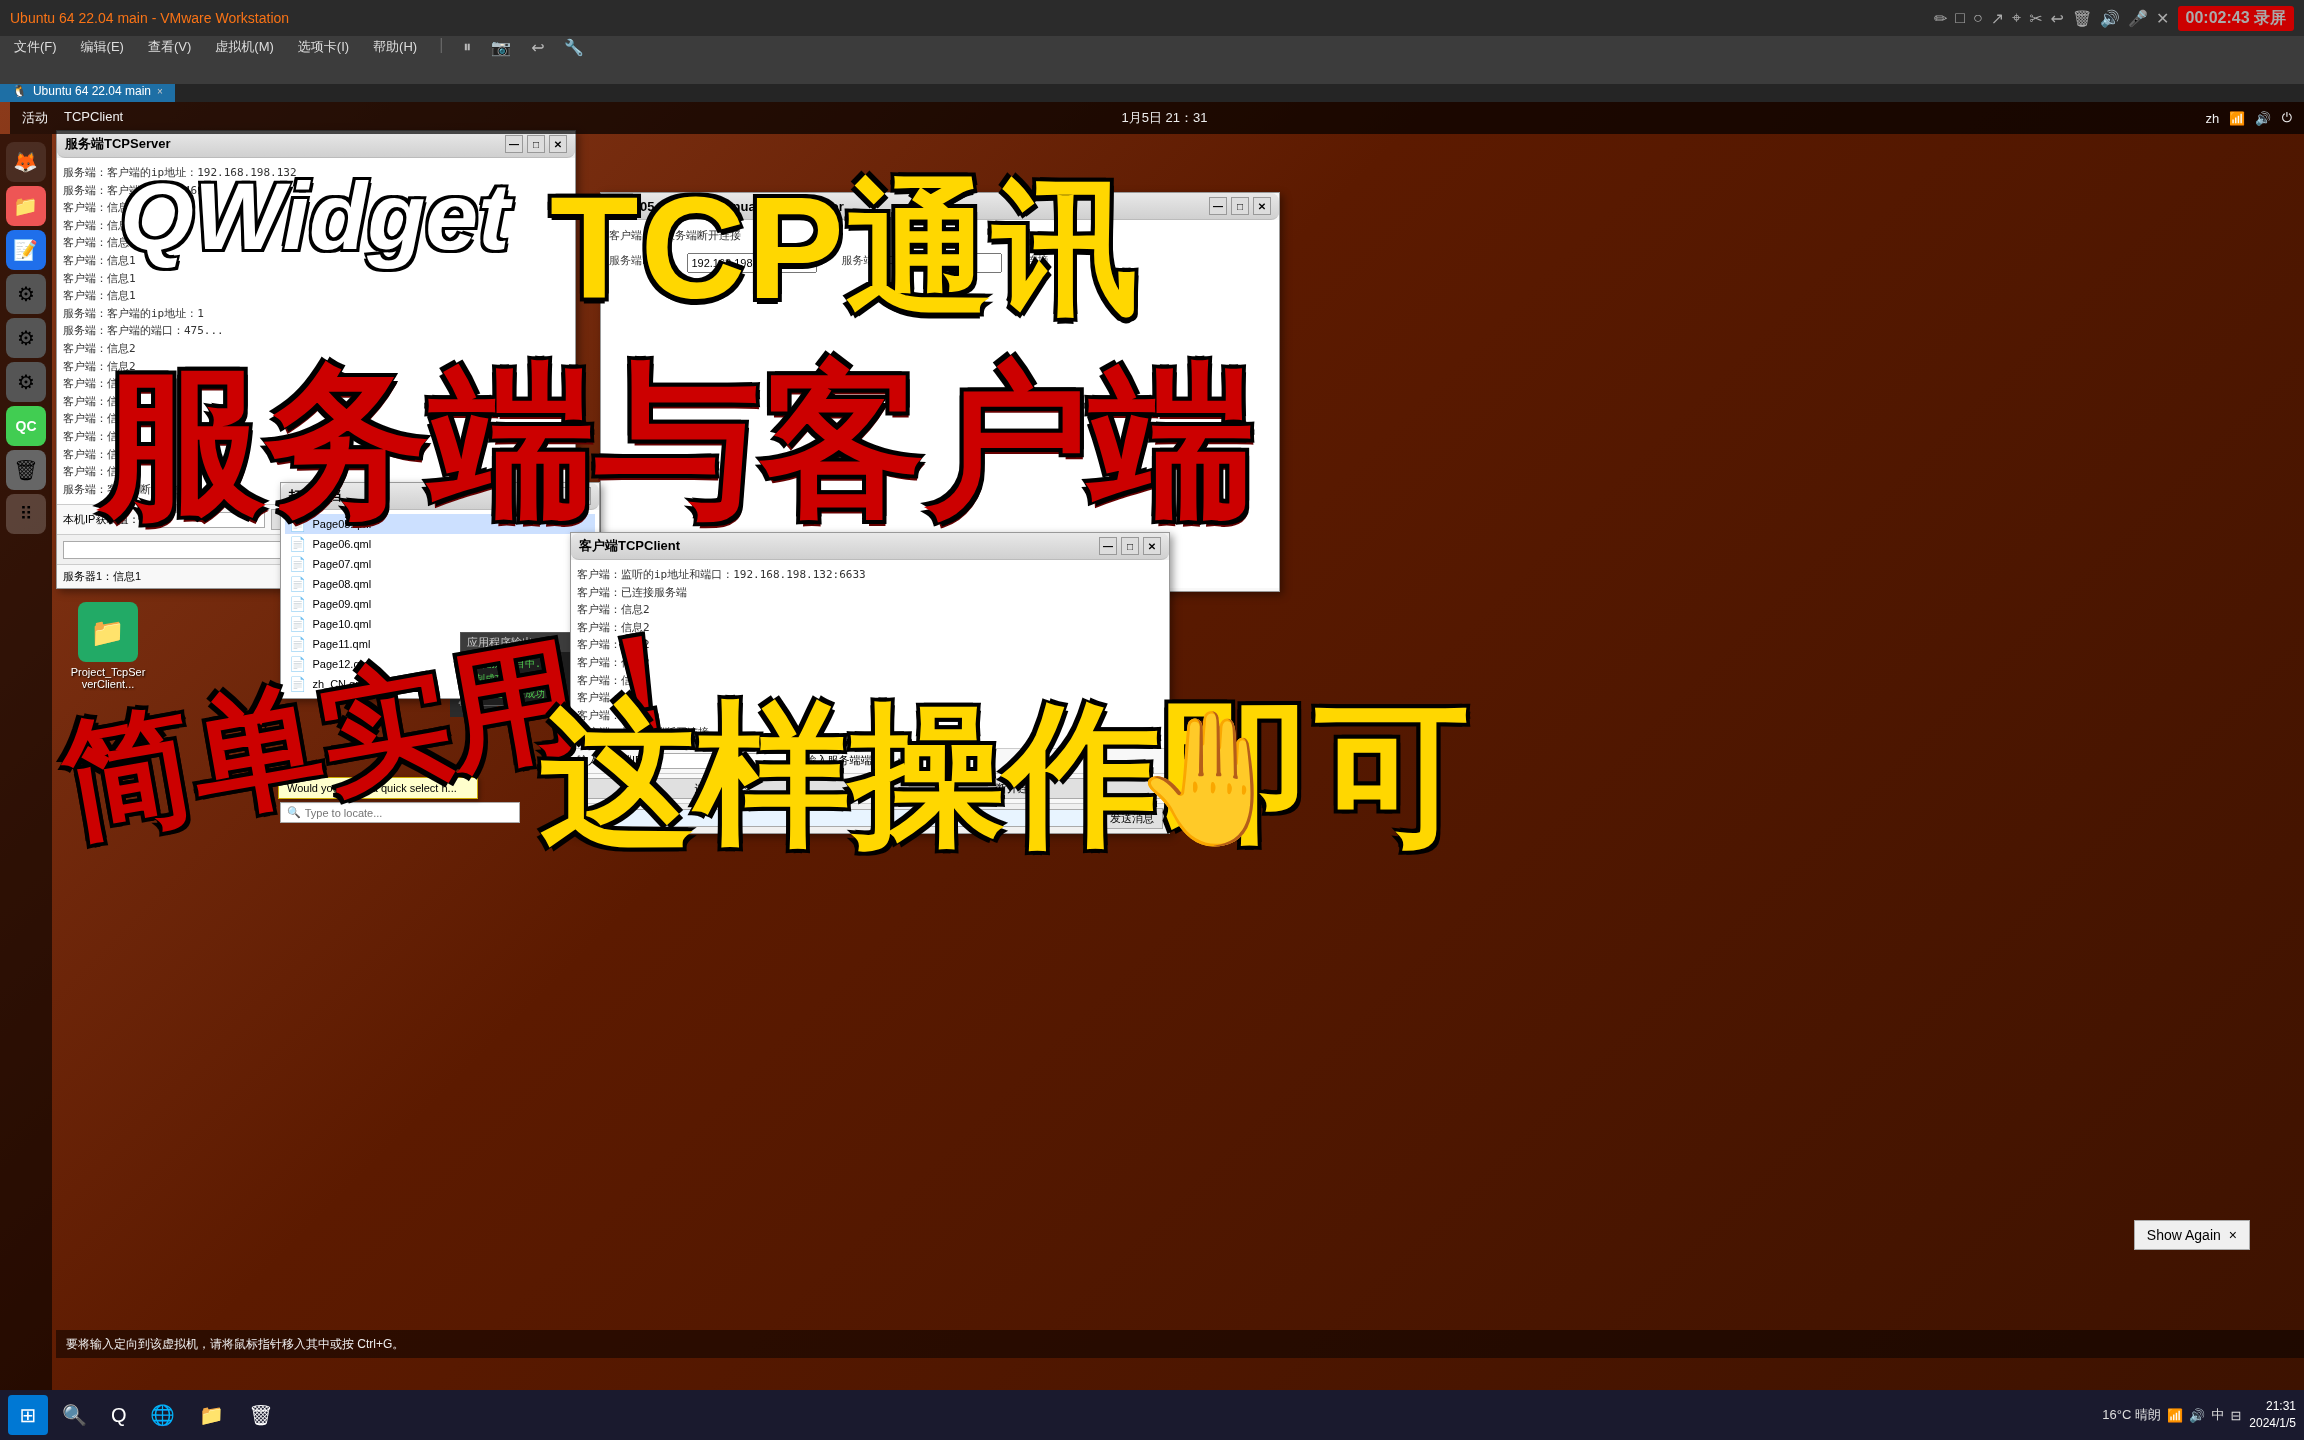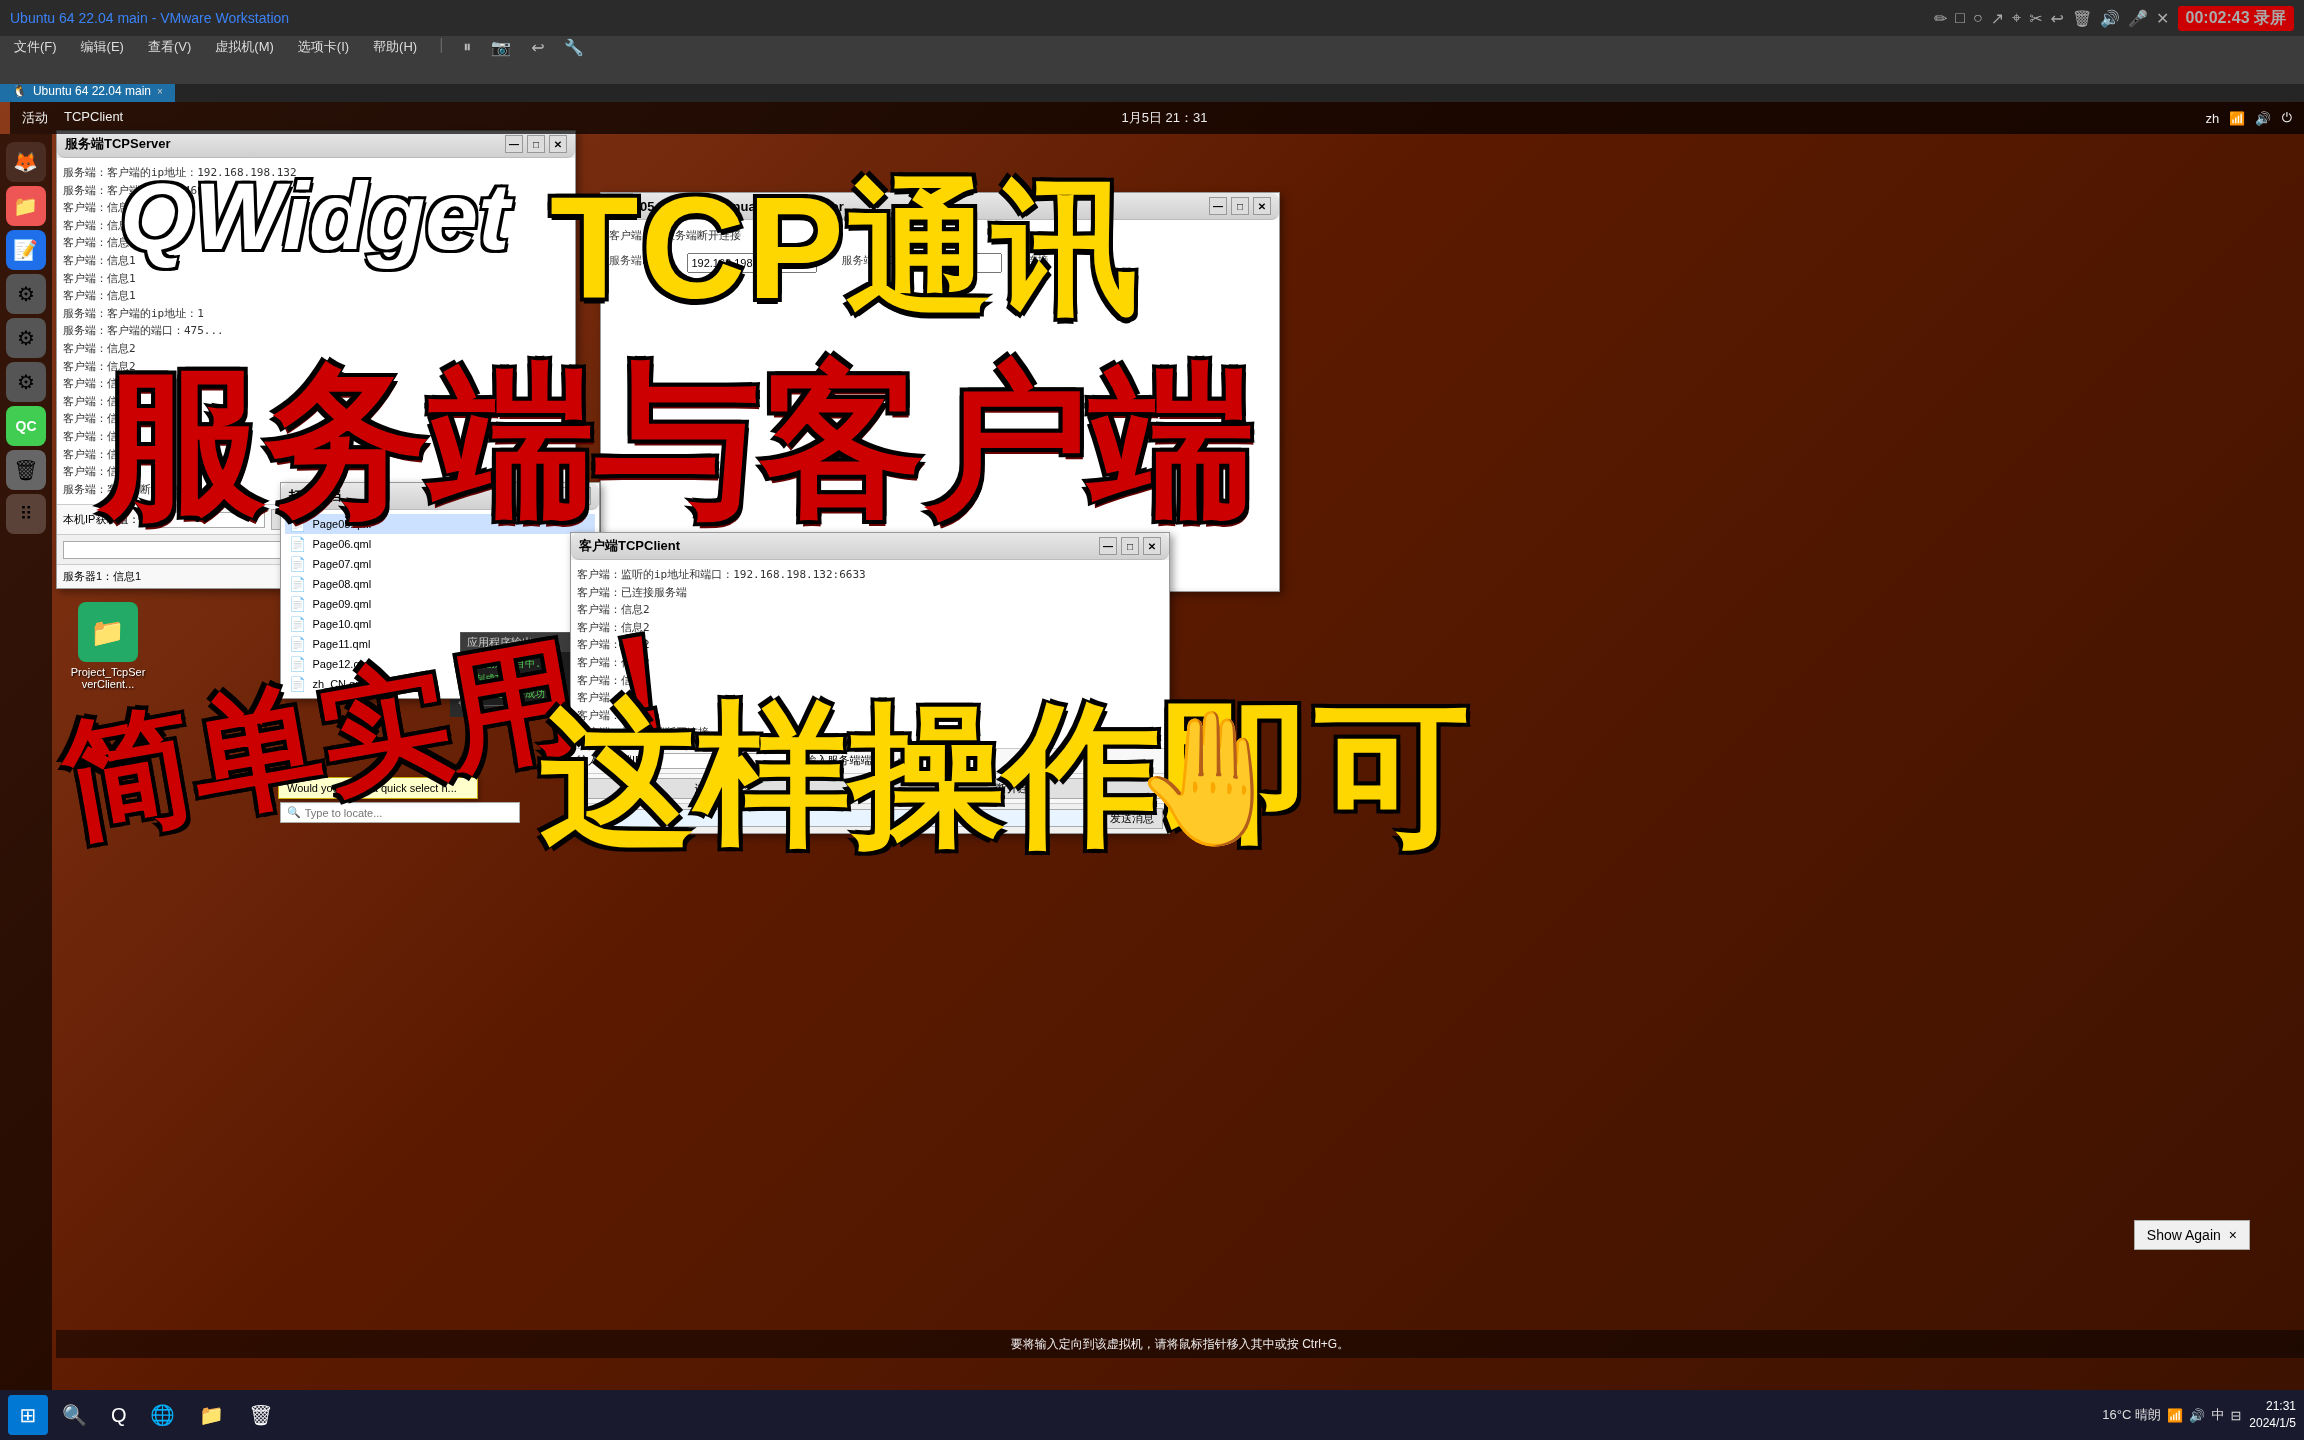--- a/index.html
+++ b/index.html
@@ -18,21 +18,21 @@
       top: 0; left: 0; right: 0;
       height: 36px;
       background: #2b2b2b;
       display: flex;
       align-items: center;
       justify-content: space-between;
       padding: 0 10px;
       z-index: 1000;
     }
     .vmware-title-text {
-      color: #3b82f6;
+      color: #f97316;
       font-size: 14px;
     }
     .vmware-title-icons {
       display: flex;
       gap: 8px;
       align-items: center;
     }
     .vmware-title-icons span {
       color: #aaa;
       font-size: 16px;
@@ -397,21 +397,20 @@
       left: 56px;
       right: 0;
       height: 28px;
       background: rgba(0,0,0,0.5);
       display: flex;
       align-items: center;
       padding: 8px 10px;
       color: #eee;
       font-size: 12px;
       z-index: 200;
-      justify-content: center;
     }
 
     
     .window-client {
       position: absolute;
       top: 430px;
       left: 570px;
       width: 600px;
       background: #f0f0f0;
       border: 1px solid #999;

